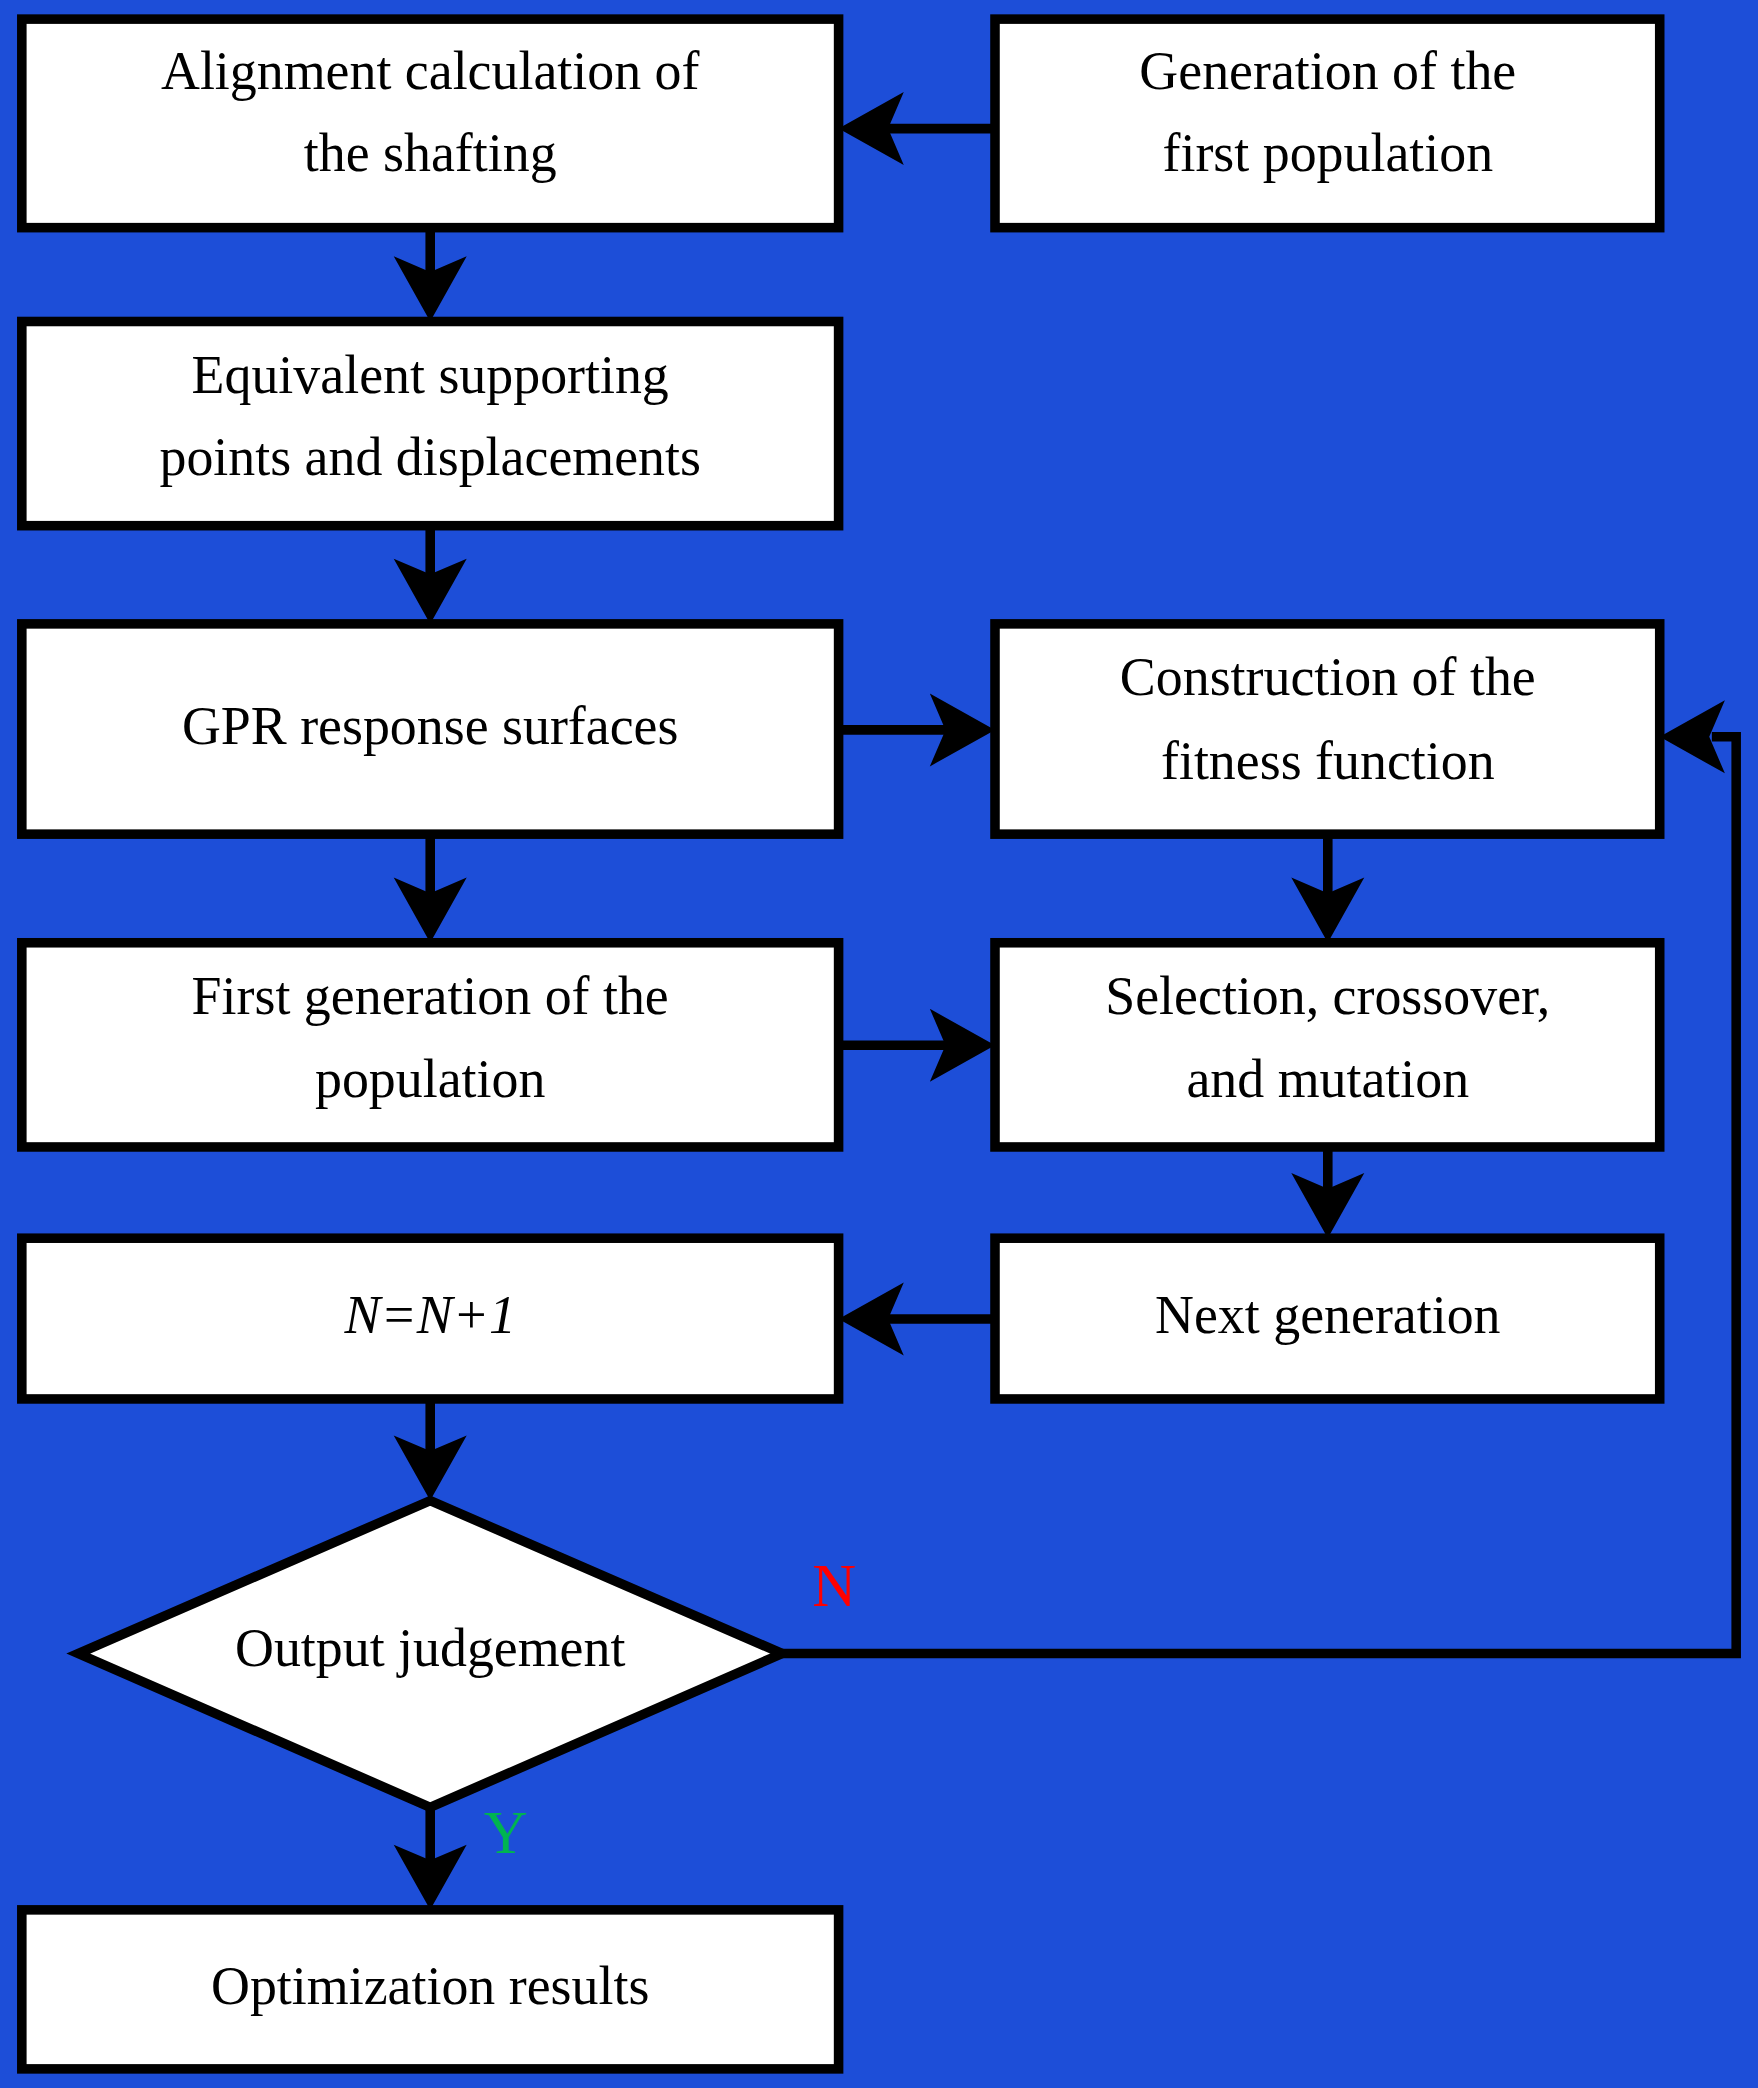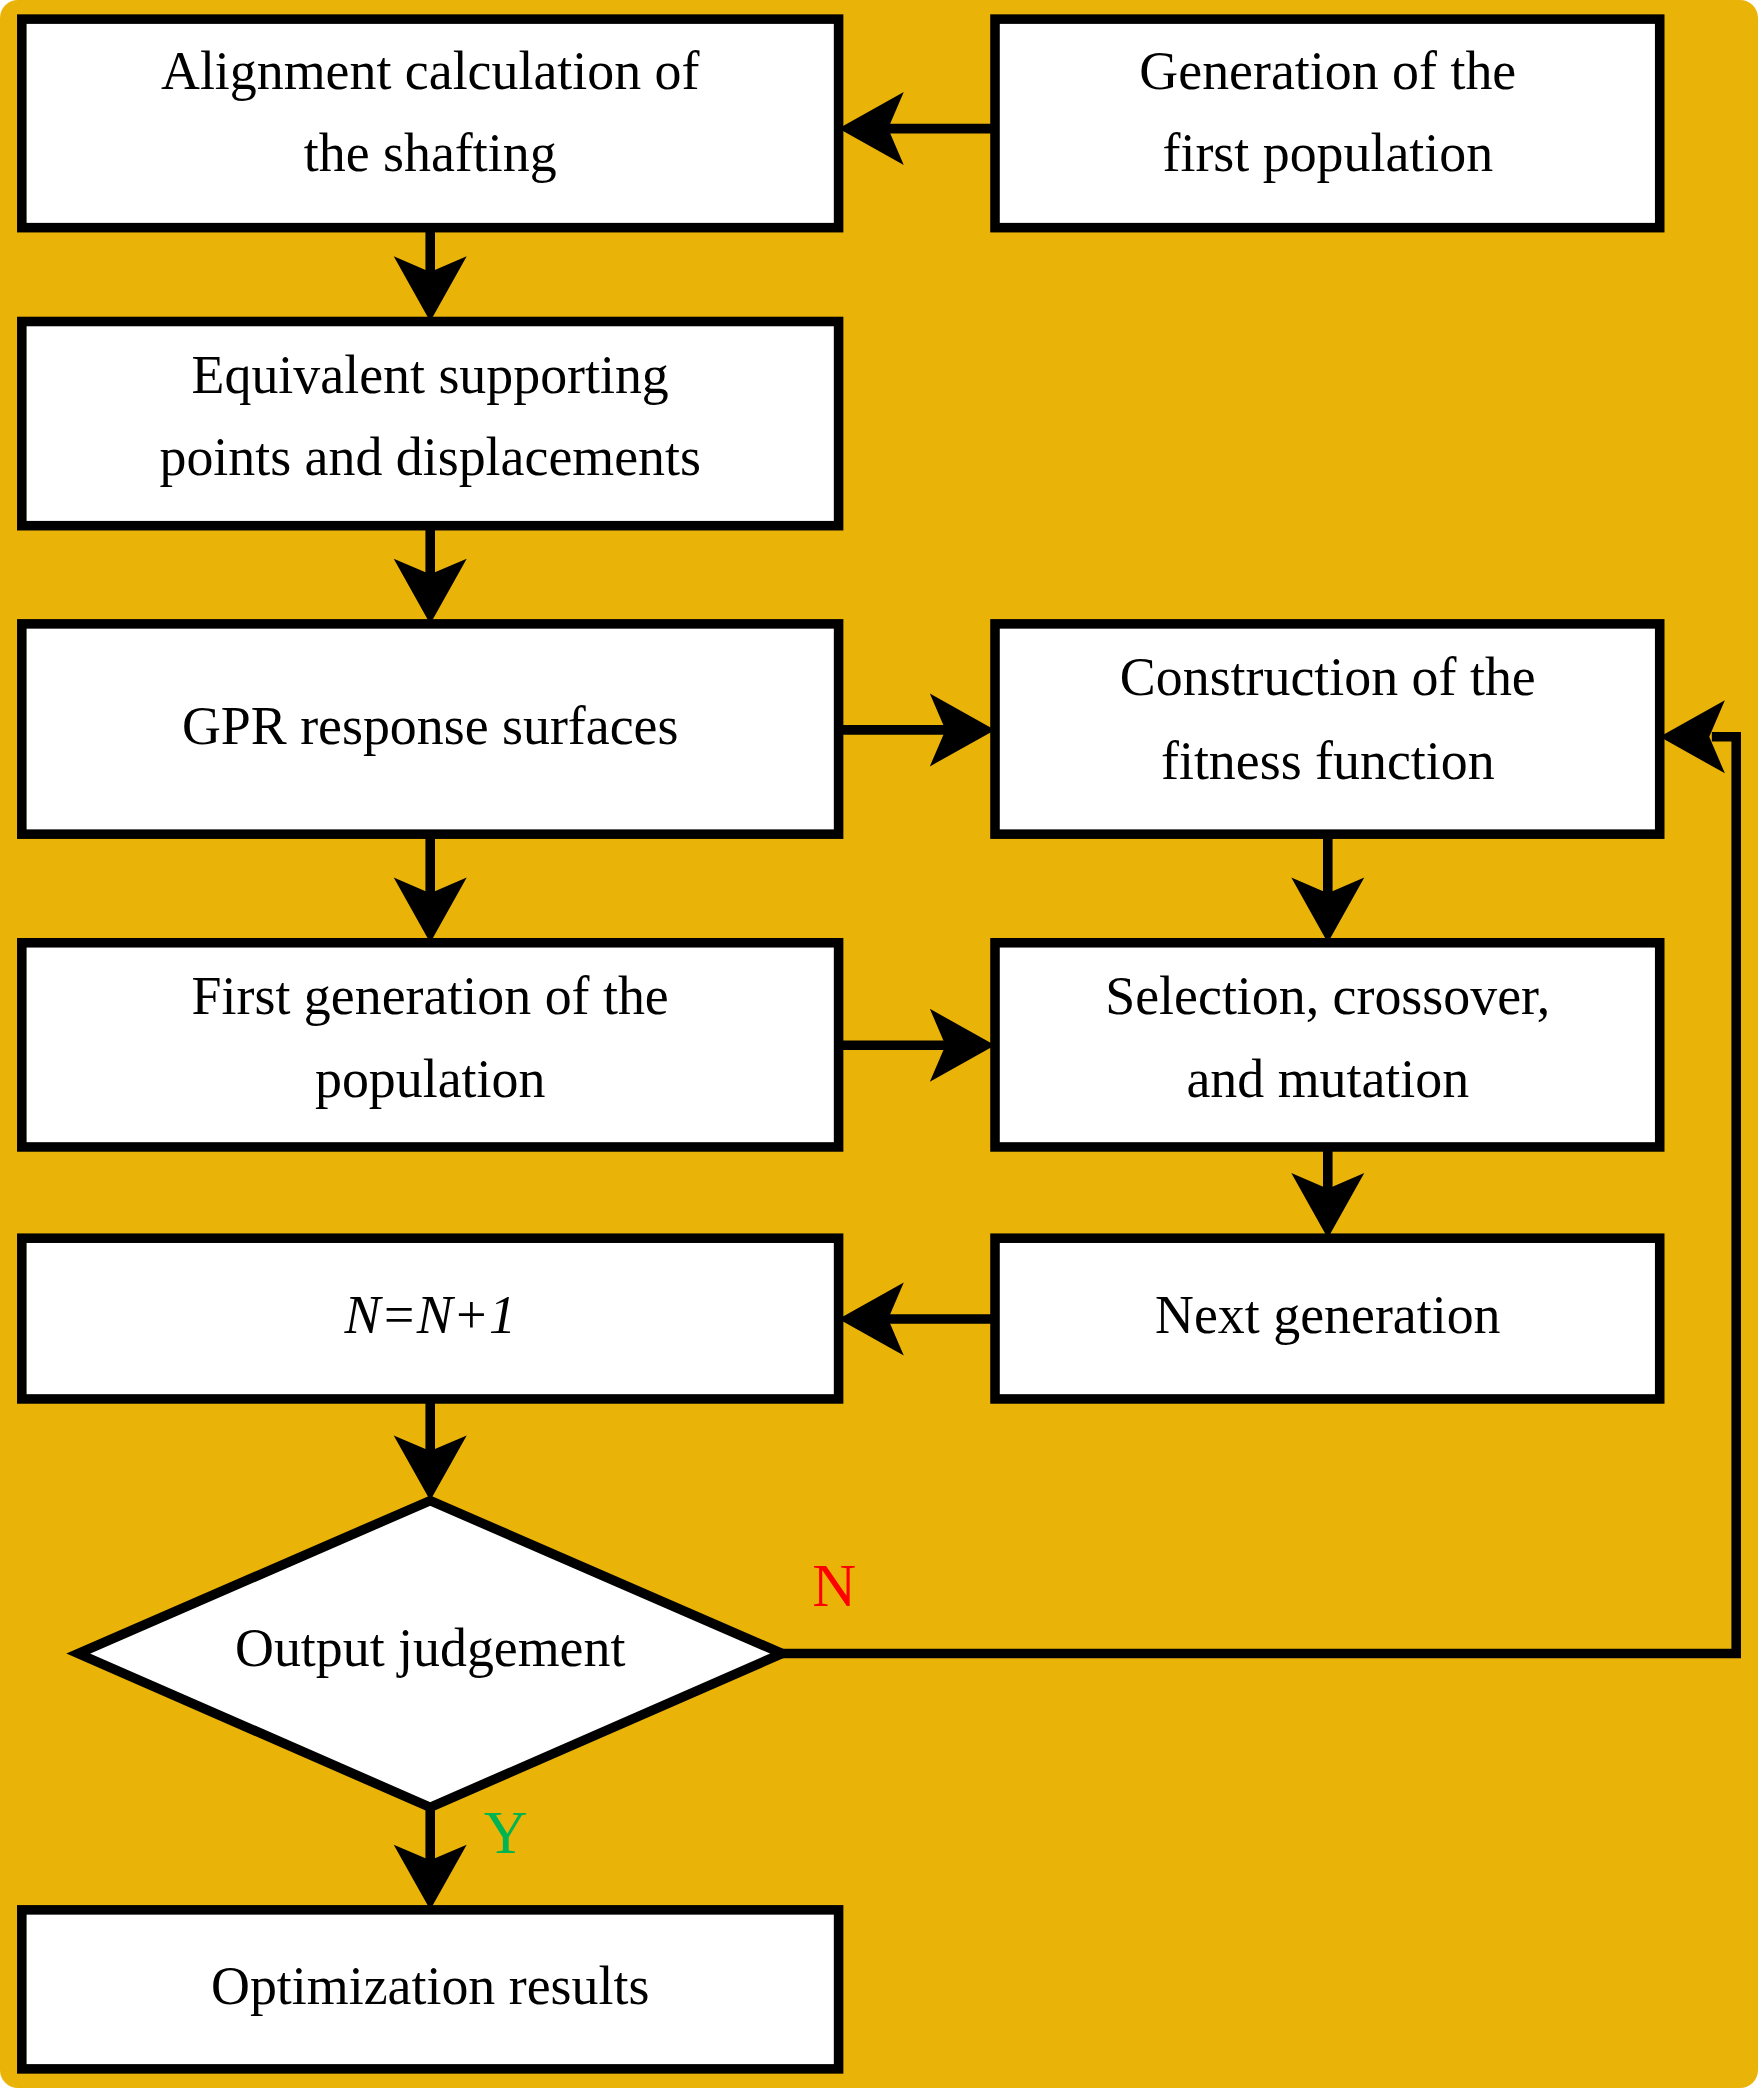--- a/index.html
+++ b/index.html
@@ -5,24 +5,23 @@
 <style>
   html, body {
     margin: 0;
     padding: 0;
     background: #ffffff;
   }
   #page {
     position: relative;
     width: 1758px;
     height: 2088px;
-    background: #eab308;
+    background: #1d4ed8;
     overflow: hidden;
     font-family: "Liberation Serif", "DejaVu Serif", serif;
-    border-radius: 18px;
   }
   svg.flow {
     position: absolute;
     inset: 0;
     width: 1758px;
     height: 2088px;
     display: block;
   }
   .box-rect {
     fill: #ffffff;

